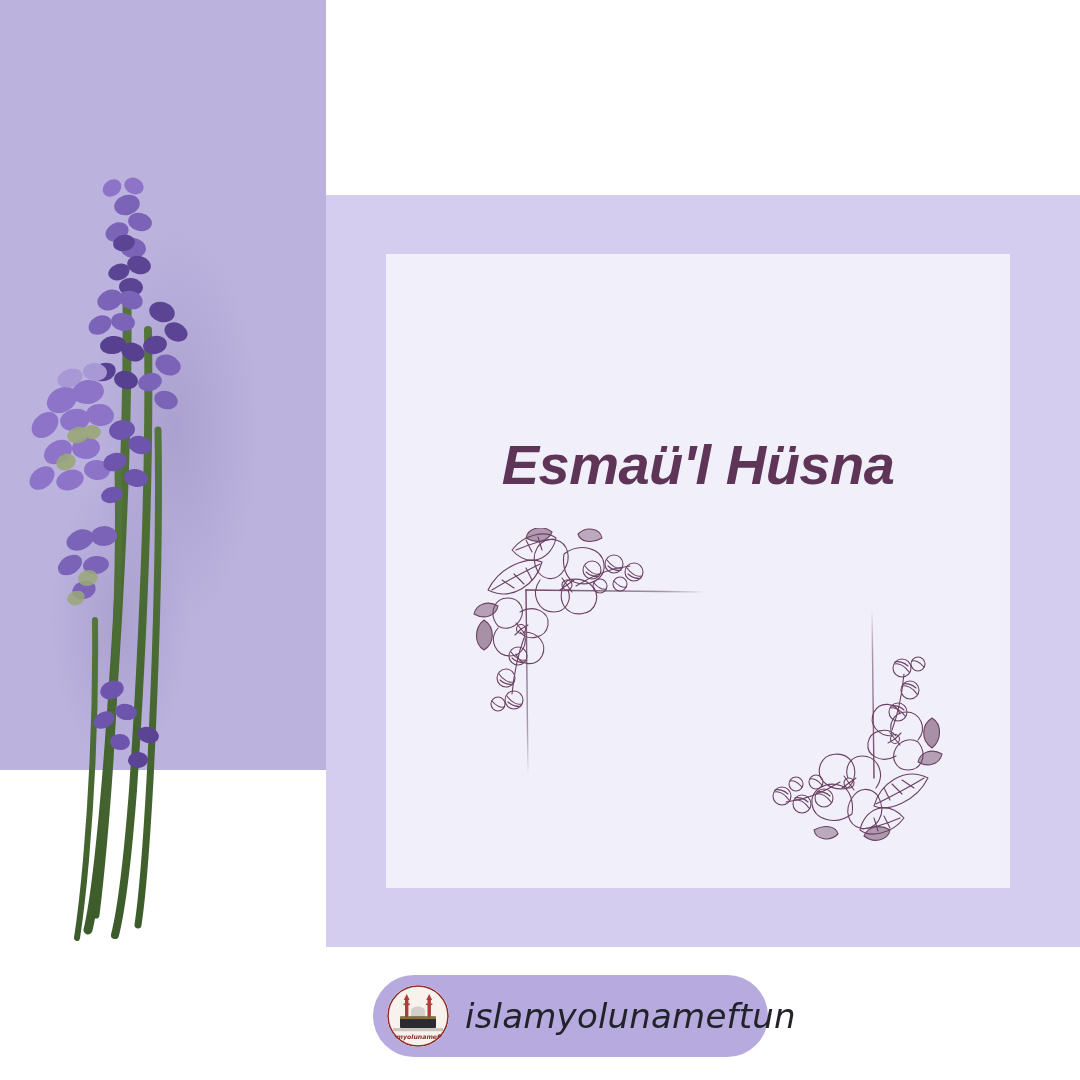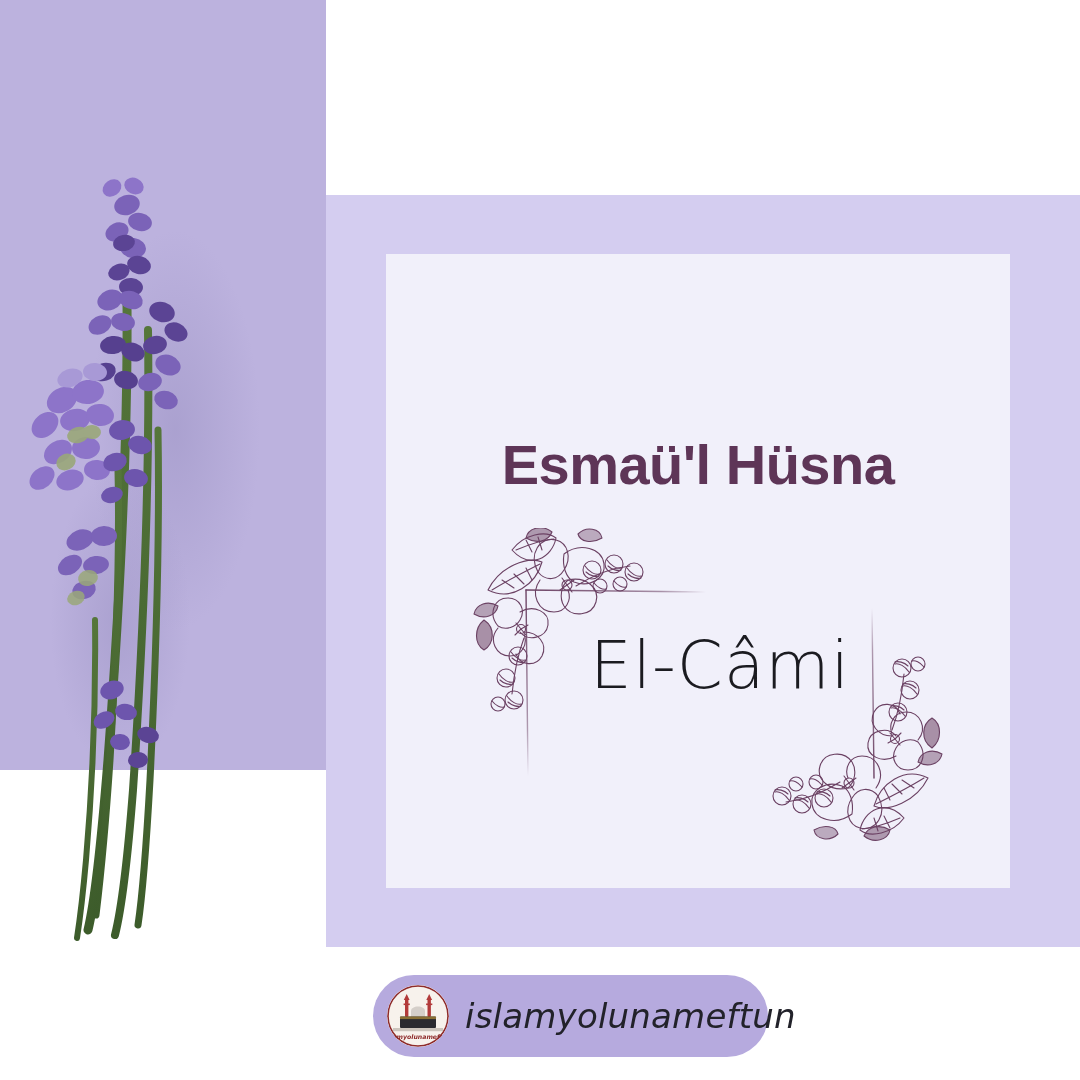--- a/index.html
+++ b/index.html
@@ -61,20 +61,21 @@
 
   
   .title {
     position: absolute;
     left: 386px;
     top: 432px;
     width: 624px;
     text-align: center;
     font-size: 56px;
     font-weight: bold;
+    font-style: italic;
     letter-spacing: -0.5px;
     color: #5e3557;
     font-family: "Liberation Sans", sans-serif;
     white-space: nowrap;
   }
   .name {
     position: absolute;
     left: 540px;
     top: 627px;
     width: 360px;
@@ -409,21 +410,20 @@
           <path d="M31 146 C35 152 41 155 45 154 M32 152 C36 156 42 157 45 156"></path>
           <circle cx="46" cy="172" r="9"></circle>
           <path d="M39 168 C43 174 49 177 53 176 M40 174 C44 178 50 179 53 178"></path>
           <circle cx="30" cy="176" r="7"></circle>
           <path d="M24 173 C28 178 33 180 36 179"></path>
         </g>
       </g>
     </svg>
   </div>
 
-  <div class="name">El-Câmi</div>
 
   <div class="badge">
     <div class="badge-logo">
       <svg width="62" height="62" viewBox="0 0 62 62" xmlns="http://www.w3.org/2000/svg">
         <circle cx="31" cy="31" r="30" fill="#f7f2ec" stroke="#8e2b2b" stroke-width="1.6"></circle>
 
         <g fill="#b23a3a">
           <rect x="18" y="14" width="3.4" height="18" rx="1"></rect>
           <rect x="40.5" y="14" width="3.4" height="18" rx="1"></rect>
           <path d="M19.7 9 L22.6 15 H16.8 Z"></path>

